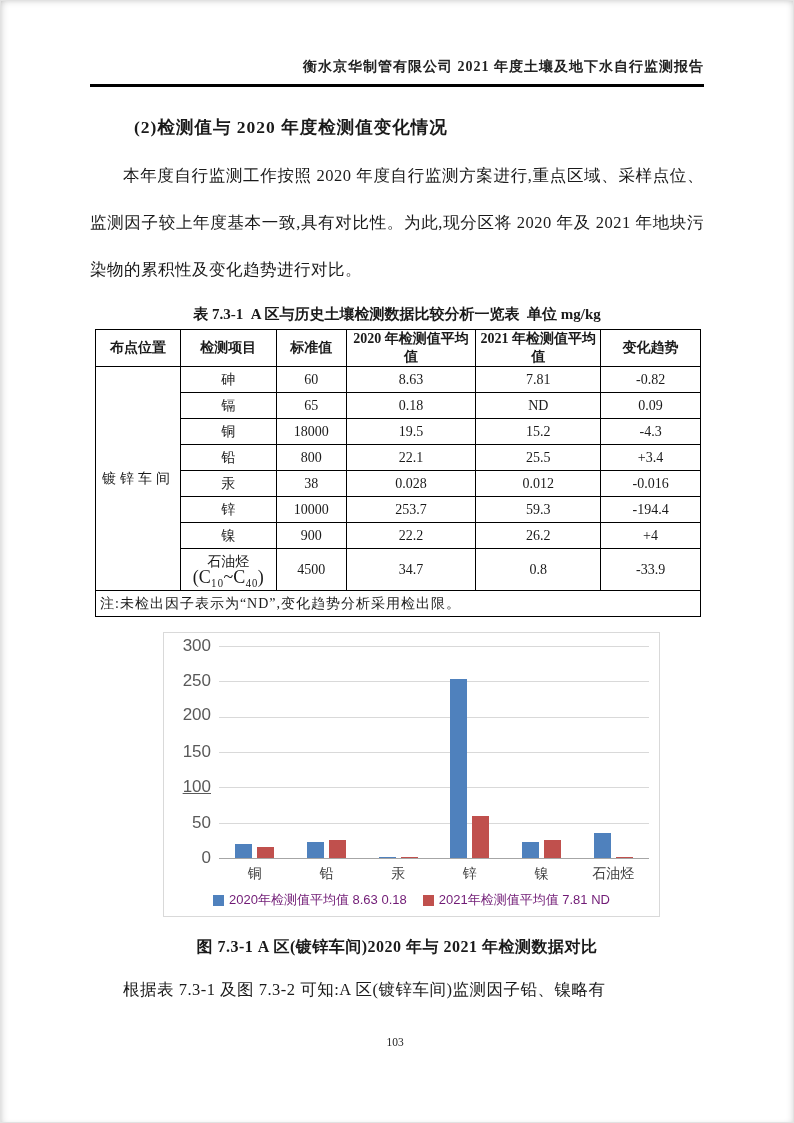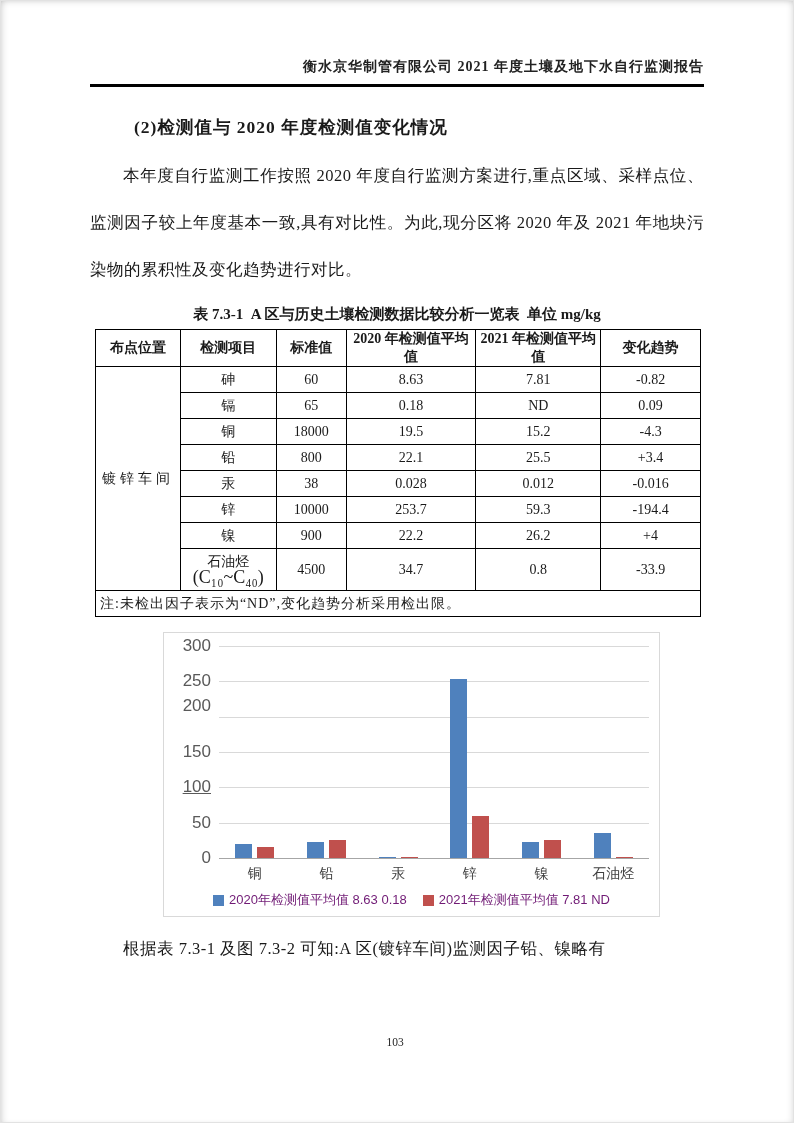--- a/index.html
+++ b/index.html
@@ -252,21 +252,21 @@
     <div class="chart-plot">
         <div class="gridline baseline" style="top: 212px;"></div>
         <div class="ytick" style="top: 212px;">0</div>
         <div class="gridline" style="top: 176.667px;"></div>
         <div class="ytick" style="top: 176.667px;">50</div>
         <div class="gridline" style="top: 141.333px;"></div>
         <div class="ytick" style="top: 141.333px; text-decoration: underline;">100</div>
         <div class="gridline" style="top: 106px;"></div>
         <div class="ytick" style="top: 106px;">150</div>
         <div class="gridline" style="top: 70.6667px;"></div>
-        <div class="ytick" style="top: 60px;">200</div>
+        <div class="ytick" style="top: 69px;">200</div>
         <div class="gridline" style="top: 35.3333px;"></div>
         <div class="ytick" style="top: 35.3333px;">250</div>
         <div class="gridline" style="top: 0px;"></div>
         <div class="ytick" style="top: 0px;">300</div>
         <div class="bars">
           <div class="bar-group">
             <div class="bar" style="height: 13.78px; background: rgb(79, 129, 189);"></div>
             <div class="bar" style="height: 10.7413px; background: rgb(192, 80, 77);"></div>
           </div>
           <div class="bar-group">
@@ -304,18 +304,19 @@
         <span class="legend-swatch" style="background: rgb(79, 129, 189);"></span>
         <span>2020年检测值平均值 8.63 0.18</span>
       </div>
       <div class="legend-item">
         <span class="legend-swatch" style="background: rgb(192, 80, 77);"></span>
         <span>2021年检测值平均值 7.81 ND</span>
       </div>
     </div>
   </div>
 
+  <div class="figure-caption">图 7.3-1  A 区(镀锌车间)2020 年与 2021 年检测数据对比</div>
 
   <div class="after-paragraph">根据表 7.3-1 及图 7.3-2 可知:A 区(镀锌车间)监测因子铅、镍略有</div>
 
 </div>
 
 <div class="page-number">103</div>
 
 </body></html>

